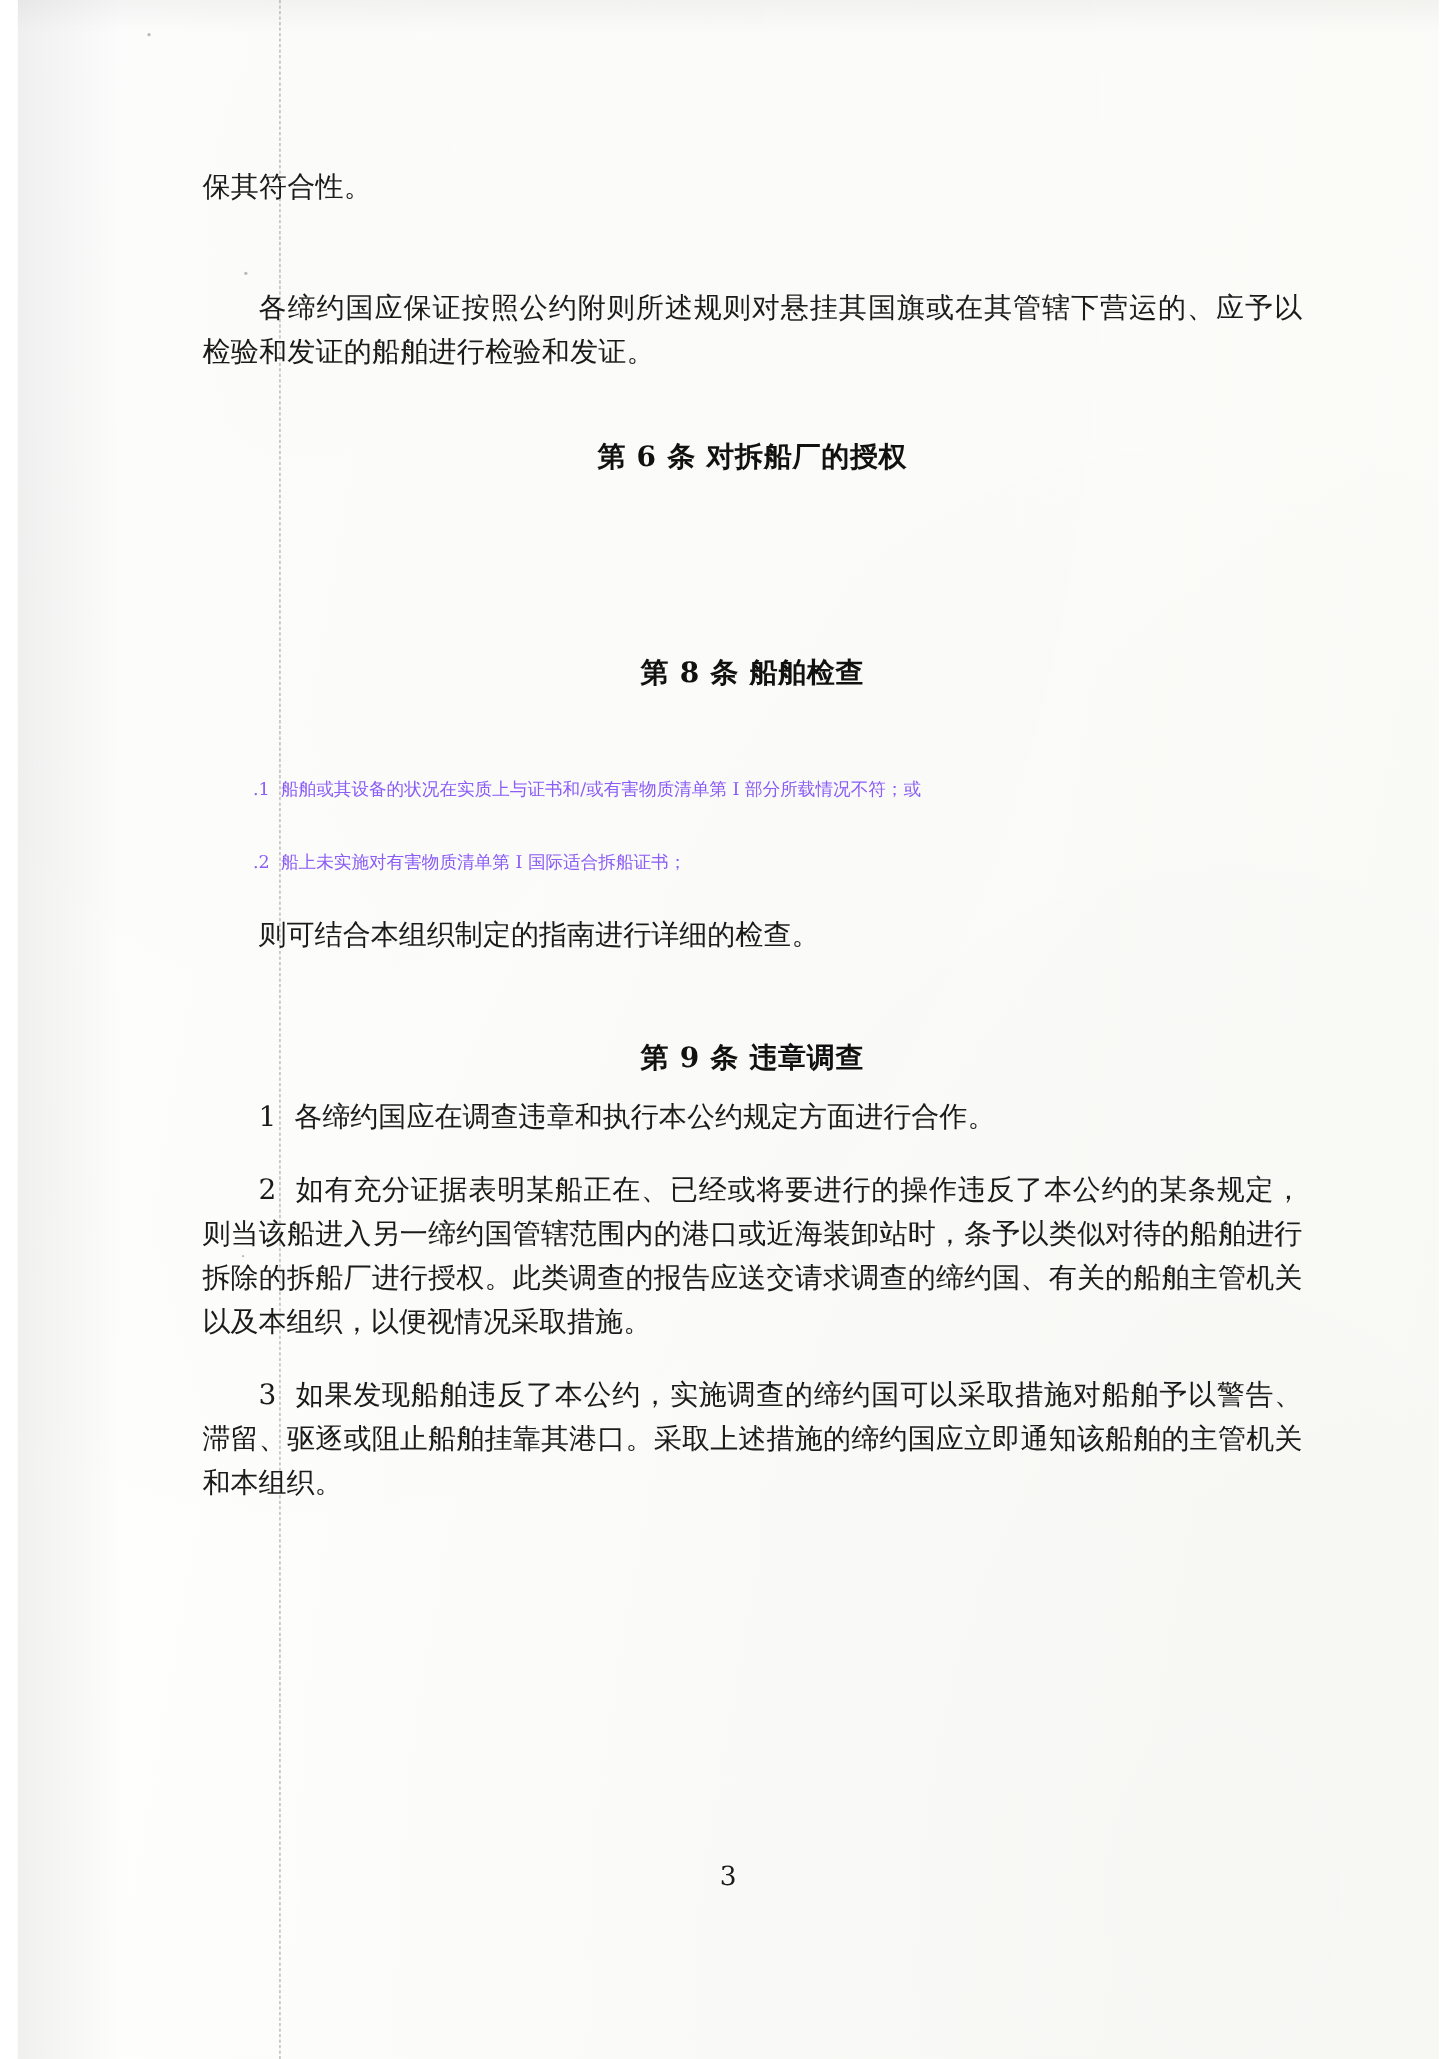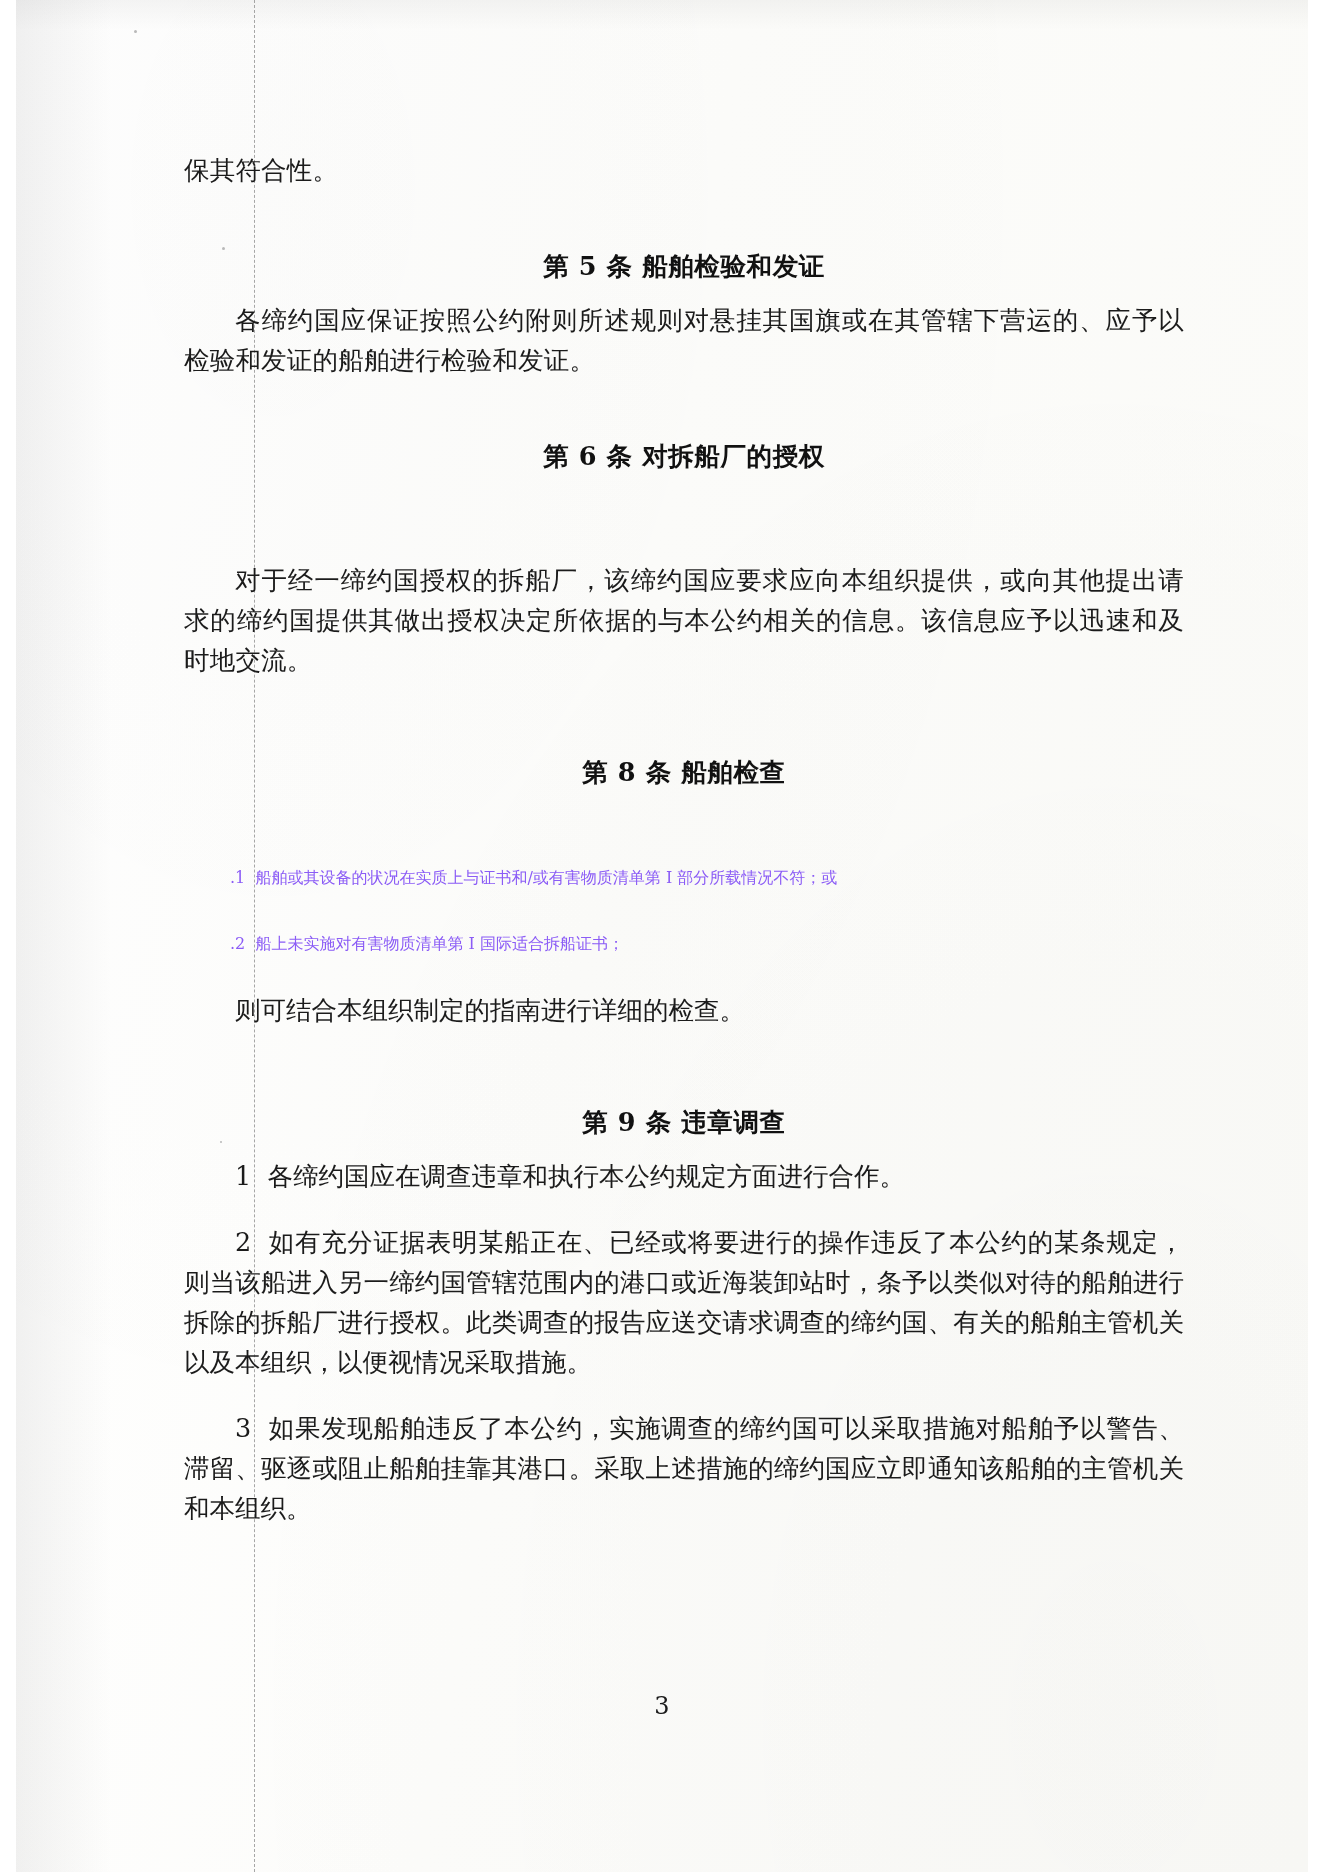--- a/index.html
+++ b/index.html
@@ -131,33 +131,31 @@
   <div class="speck" style="left:118px; top:30px; width:3px; height:3px;"></div>
   <div class="speck" style="left:206px; top:247px; width:3px; height:3px;"></div>
   <div class="speck" style="left:204px; top:1141px; width:2px; height:2px;"></div>
 
   <div class="content">
 
     <div class="para">保其符合性。</div>
 
     <div class="gap-l"></div>
 
-    <div class="heading">第 5 条  船舶检验和发证</div>
     <div class="gap-xs"></div>
     <div class="para indent">各缔约国应保证按照公约附则所述规则对悬挂其国旗或在其管辖下营运的、应予以检验和发证的船舶进行检验和发证。</div>
 
     <div class="gap-l"></div>
 
     <div class="heading">第 6 条  对拆船厂的授权</div>
     <div class="gap-xs"></div>
 
     <div class="gap-l"></div>
 
     <div class="gap-xs"></div>
-    <div class="para indent">对于经一缔约国授权的拆船厂，该缔约国应要求应向本组织提供，或向其他提出请求的缔约国提供其做出授权决定所依据的与本公约相关的信息。该信息应予以迅速和及时地交流。</div>
 
     <div class="gap-xl"></div>
 
     <div class="heading">第 8 条  船舶检查</div>
     <div class="gap-xs"></div>
 
 
     <div class="gap-s"></div>
 
 

